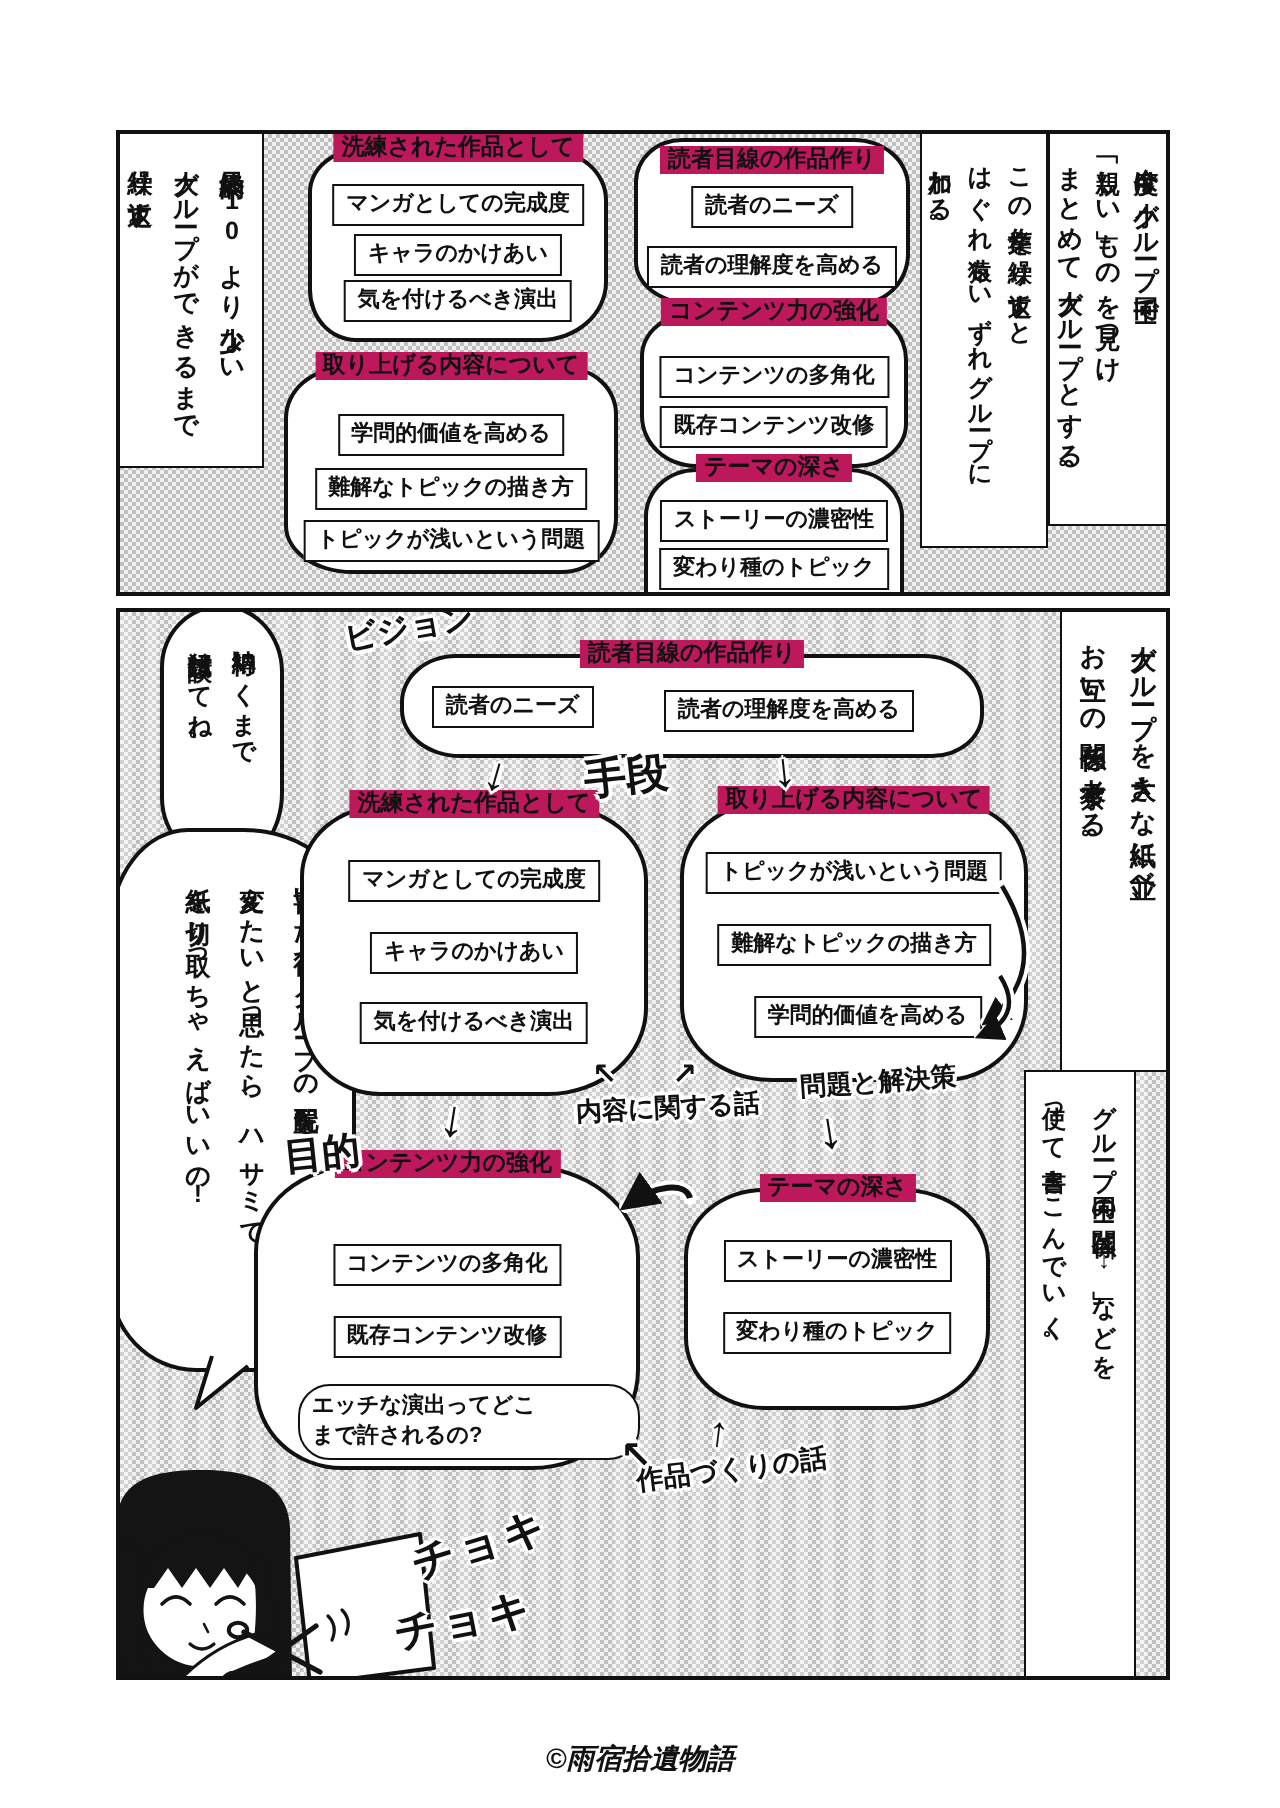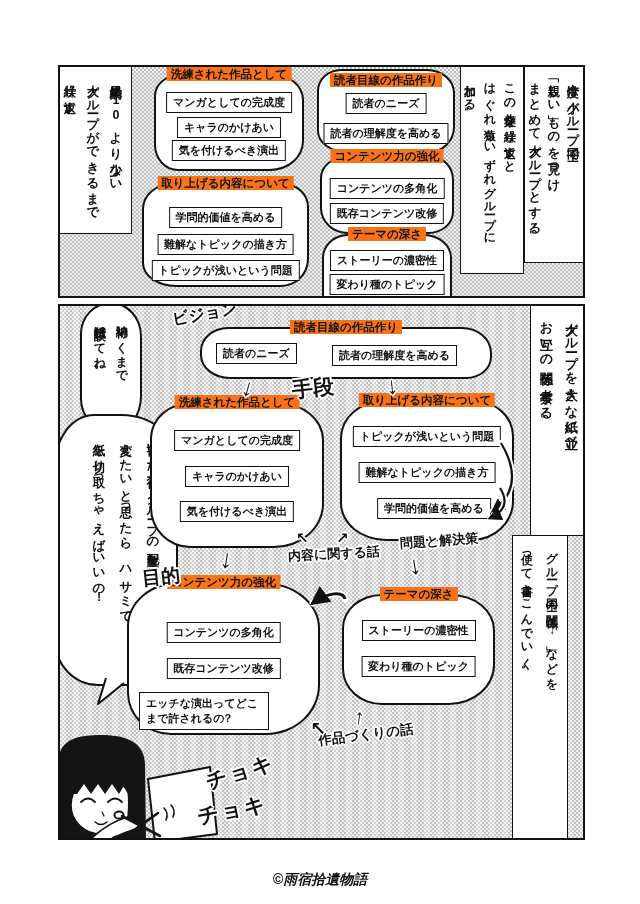--- a/index.html
+++ b/index.html
@@ -22,21 +22,21 @@
   .whitebox{position:absolute;background:#fff;box-sizing:border-box;}
   .vtext{
     writing-mode:vertical-rl;text-orientation:upright;white-space:pre-line;
     font-weight:bold;color:#111;letter-spacing:1px;
   }
   .bubble{
     position:absolute;background:#fff;border:2.5px solid #111;box-sizing:border-box;
   }
   .btitle{
     position:absolute;top:-9px;left:50%;transform:translateX(-50%);
-    background:#f97316;padding:0 4px;font-size:11.5px;font-weight:bold;
+    background:#be185d;padding:0 4px;font-size:11.5px;font-weight:bold;
     white-space:nowrap;line-height:1.25;z-index:3;
   }
   .ibox{
     position:absolute;left:50%;transform:translateX(-50%);
     background:#fff;border:1.5px solid #111;font-size:11px;font-weight:bold;
     white-space:nowrap;padding:3px 6px;line-height:1.2;box-sizing:border-box;
   }
   .ibox2{
     position:absolute;background:#fff;border:1.5px solid #111;font-size:11px;
     font-weight:bold;padding:3px 6px;line-height:1.35;white-space:pre-line;
@@ -153,21 +153,21 @@
     <div class="btitle">取り上げる内容について</div>
     <div class="ibox" style="top:24px;">トピックが浅いという問題</div>
     <div class="ibox" style="top:60px;">難解なトピックの描き方</div>
     <div class="ibox" style="top:96px;left:54%;">学問的価値を高める</div>
   </div>
 
   <div class="bubble" style="left:67px;top:276px;width:193px;height:153px;border-radius:52px 58px 54px 44px / 44px 46px 50px 42px;">
     <div class="btitle">コンテンツ力の強化</div>
     <div class="ibox" style="top:38px;">コンテンツの多角化</div>
     <div class="ibox" style="top:74px;">既存コンテンツ改修</div>
-    <div class="ibox2" style="left:10px;top:108px;width:130px;">エッチな演出ってどこ
+    <div class="ibox2" style="left:20px;top:108px;width:171px;border-radius:16px;">エッチな演出ってどこ
 まで許されるの?</div>
   </div>
 
   <div class="bubble" style="left:282px;top:288px;width:153px;height:111px;border-radius:40px 44px 46px 40px / 34px 36px 40px 36px;">
     <div class="btitle">テーマの深さ</div>
     <div class="ibox" style="top:24px;">ストーリーの濃密性</div>
     <div class="ibox" style="top:60px;">変わり種のトピック</div>
   </div>
 
   <div class="hand halo" style="left:112px;top:-2px;font-size:16px;transform:rotate(-10deg);">ビジョン</div>

